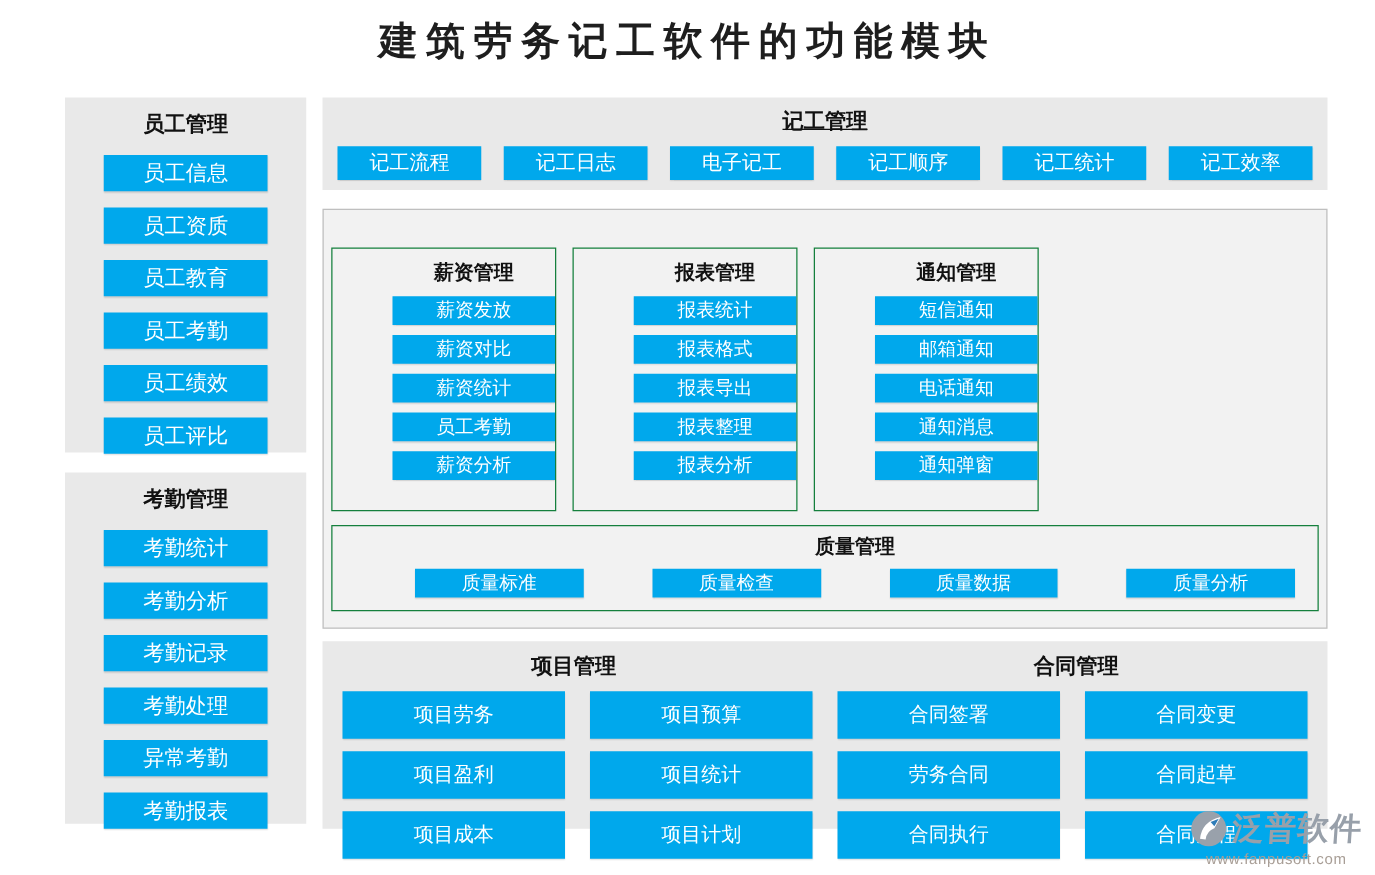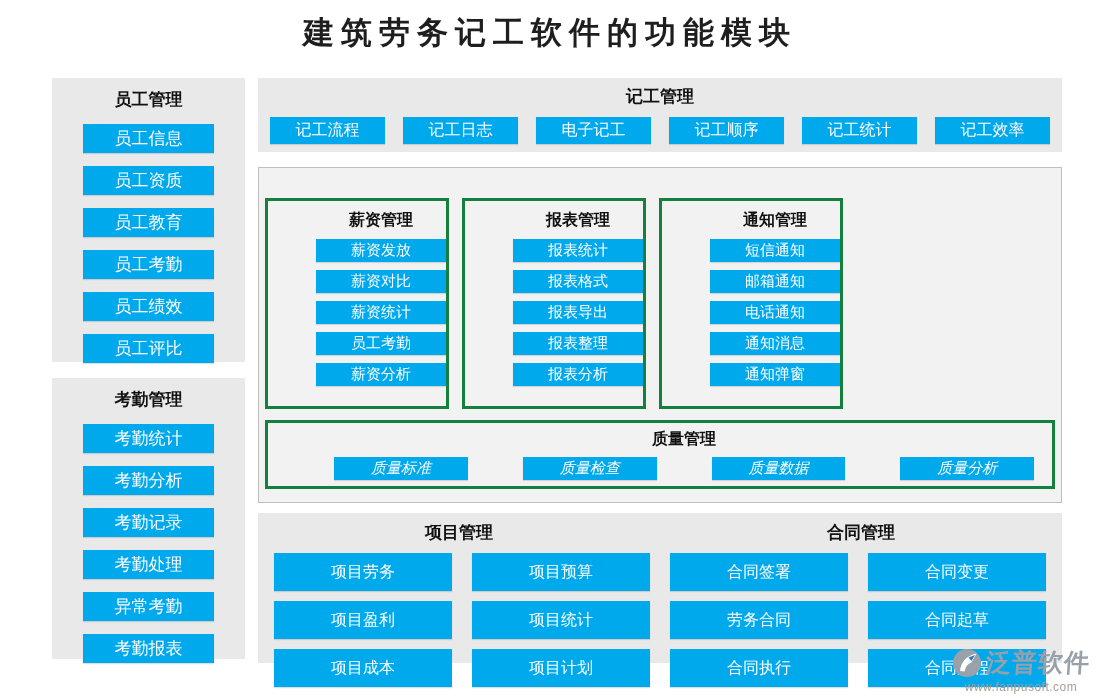--- a/index.html
+++ b/index.html
@@ -30,42 +30,42 @@
   
   .left-col { position:absolute; left:52px; top:78px; width:193px; }
   .panel-emp { height:284px; margin-bottom:16px; }
   .panel-att { height:281px; }
   .left-col .btn { width:131px; height:29px; margin:13px auto 0; font-size:17px; }
 
   
   .right-col { position:absolute; left:258px; top:78px; width:804px; }
 
   .jg-panel { height:74px; margin-bottom:15px; }
-  .jg-panel .panel-header { padding-top:7px; }
+  .jg-panel .panel-header { padding-top:7px;text-decoration:underline; }
   .jg-row { display:flex; gap:18px; margin:9px 12px 0; }
   .jg-row .btn { flex:1; height:27px; }
 
   .mid-container {
     position:relative; height:336px; margin-bottom:10px;
     background:#f2f2f2; border:1px solid #bfbfbf;
   }
   .groups-row { position:absolute; top:30px; left:6px; right:6px; height:211px; display:flex; gap:13px; }
-  .box { border:3px solid #15803d;padding-left:48px; }
+  .box { border:1px solid #15803d;padding-left:48px; }
   .box .panel-header { padding-top:9px; font-size:16px; }
   .box .btn { width:130px; height:23px; margin:8px auto 0; font-size:15px; }
   .box-salary { flex:0 0 150px; }
   .box-loan-progress { flex:1; display:flex; }
   .box-loan-progress .sub-col { flex:1; }
   .box-report { flex:0 0 152px; }
   .box-notify { flex:0 0 148px; }
 
   .quality-box { position:absolute; top:252px; left:6px; right:6px; height:69px; }
   .quality-box .panel-header { padding-top:6px; }
   .quality-row { display:flex; gap:55px; margin:7px 18px 0; }
-  .quality-row .btn { flex:1; height:23px; width:auto; margin:0; font-size:15px;font-style:italic; }
+  .quality-row .btn { flex:1; height:23px; width:auto; margin:0; font-size:15px; }
 
   .bottom-panel { height:150px; }
   .bottom-headers { display:flex; padding-top:8px; }
   .bottom-headers span {
     width:50%; text-align:center; font-family:"Liberation Serif", serif;
     font-size:17px; font-weight:bold; color:#111;
   }
   .bottom-grid {
     display:grid; grid-template-columns:repeat(4,1fr);
     column-gap:20px; row-gap:10px; margin:9px 16px 0;

